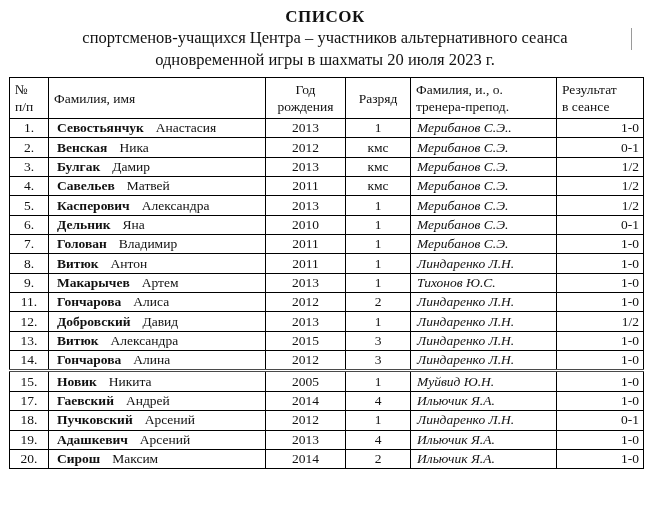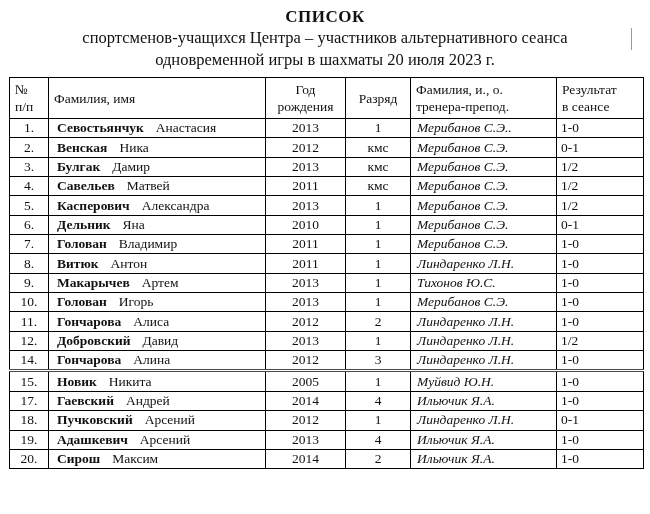--- a/index.html
+++ b/index.html
@@ -63,21 +63,21 @@
     height: 18.35px;
     line-height: 18px;
     padding: 0 4px;
     vertical-align: middle;
   }
   td.c-num    { text-align: center; }
   td.c-name   { text-align: left; padding-left: 8px; white-space: nowrap; }
   td.c-year   { text-align: center; }
   td.c-rank   { text-align: center; }
   td.c-trainer{ text-align: left; padding-left: 6px; white-space: nowrap; font-style: italic; }
-  td.c-result { text-align: left; }
+  td.c-result { text-align: right; }
   .surname { font-weight: bold; margin-right: 12px; }
 
   
   tbody tr:nth-child(14) td { border-top: 3px double #4a4a4a; }
 </style>
 </head>
 <body>
 
 <div class="page">
 
@@ -198,48 +198,48 @@
       <td class="c-num">9.</td>
       <td class="c-name">
         <span class="surname">Макарычев</span><span>Артем</span>
       </td>
       <td class="c-year">2013</td>
       <td class="c-rank">1</td>
       <td class="c-trainer">Тихонов Ю.С.</td>
       <td class="c-result">1-0</td>
     </tr>
         <tr>
-      <td class="c-num">10.</td>
-      <td class="c-name">
-        <span class="surname">Голован</span><span>Игорь</span>
-      </td>
-      <td class="c-year">2013</td>
-      <td class="c-rank">1</td>
-      <td class="c-trainer">Мерибанов С.Э.</td>
-      <td class="c-result">1-0</td>
-    </tr>
-        <tr>
       <td class="c-num">11.</td>
       <td class="c-name">
         <span class="surname">Гончарова</span><span>Алиса</span>
       </td>
       <td class="c-year">2012</td>
       <td class="c-rank">2</td>
       <td class="c-trainer">Линдаренко Л.Н.</td>
       <td class="c-result">1-0</td>
     </tr>
         <tr>
       <td class="c-num">12.</td>
       <td class="c-name">
         <span class="surname">Добровский</span><span>Давид</span>
       </td>
       <td class="c-year">2013</td>
       <td class="c-rank">1</td>
       <td class="c-trainer">Линдаренко Л.Н.</td>
       <td class="c-result">1/2</td>
+    </tr>
+        <tr>
+      <td class="c-num">13.</td>
+      <td class="c-name">
+        <span class="surname">Витюк</span><span>Александра</span>
+      </td>
+      <td class="c-year">2015</td>
+      <td class="c-rank">3</td>
+      <td class="c-trainer">Линдаренко Л.Н.</td>
+      <td class="c-result">1-0</td>
     </tr>
         <tr>
       <td class="c-num">14.</td>
       <td class="c-name">
         <span class="surname">Гончарова</span><span>Алина</span>
       </td>
       <td class="c-year">2012</td>
       <td class="c-rank">3</td>
       <td class="c-trainer">Линдаренко Л.Н.</td>
       <td class="c-result">1-0</td>

